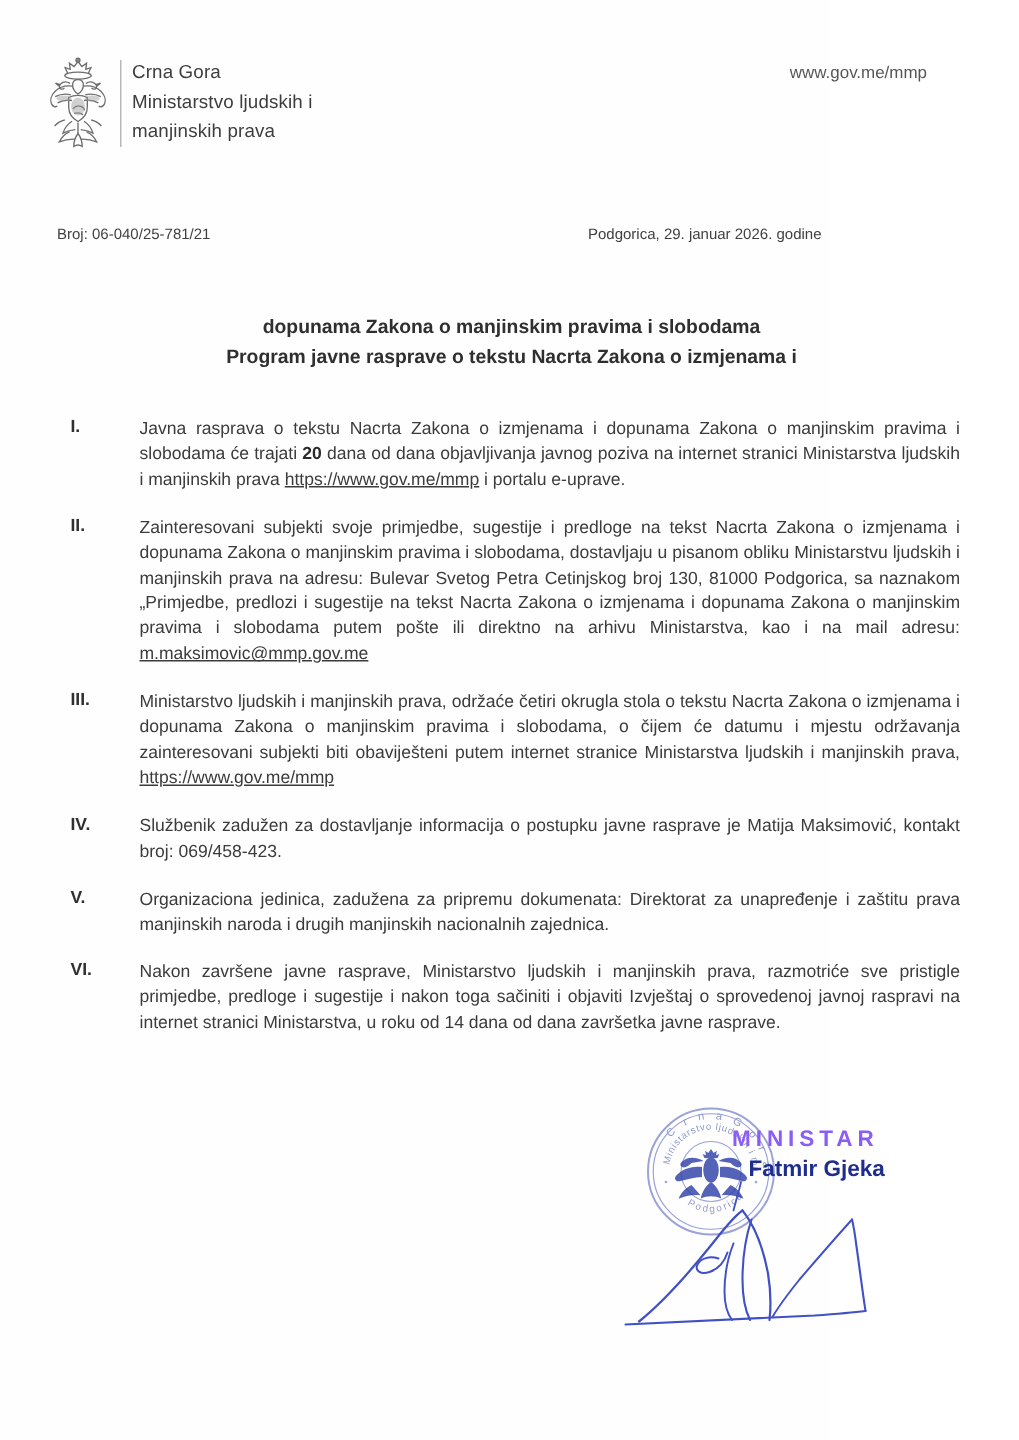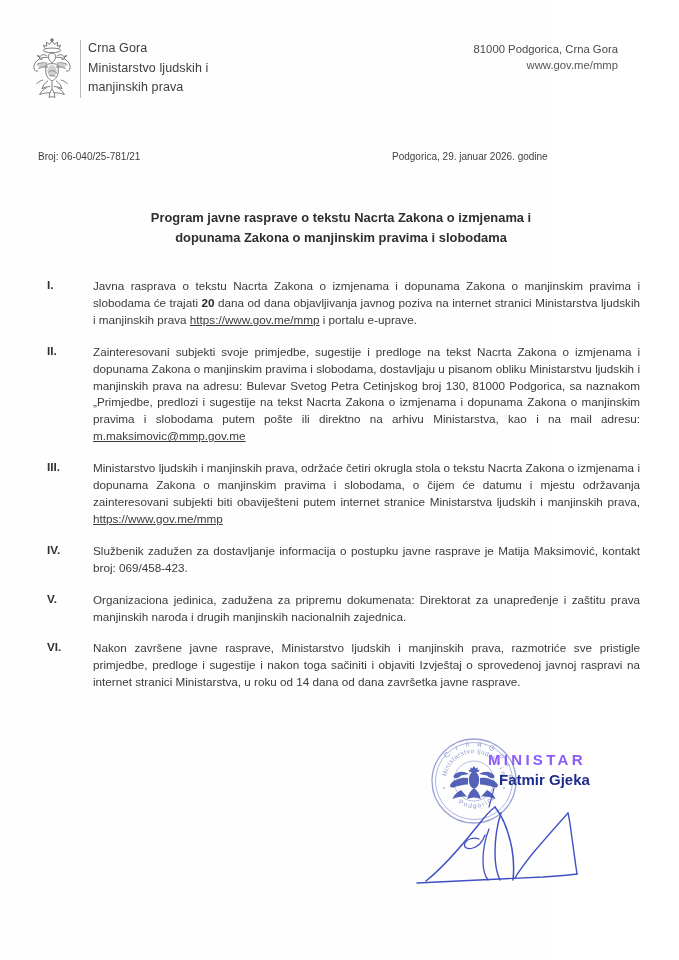--- a/index.html
+++ b/index.html
@@ -244,33 +244,32 @@
 
     <div class="header-divider"></div>
 
     <div class="org-block">
       <div>Crna Gora</div>
       <div>Ministarstvo ljudskih i</div>
       <div>manjinskih prava</div>
     </div>
 
     <div class="addr-block">
-      <div>81000 Podgorica, Crna Gora</div>
       <div class="web">www.gov.me/mmp</div>
     </div>
   </div>
 
   <div class="meta-row">
     <div class="meta-left">Broj: 06-040/25-781/21</div>
     <div class="meta-right">Podgorica, 29. januar 2026. godine</div>
   </div>
 
   <div class="doc-title">
+    <div>dopunama Zakona o manjinskim pravima i slobodama</div>
     <div>Program javne rasprave o tekstu Nacrta Zakona o izmjenama i</div>
-    <div>dopunama Zakona o manjinskim pravima i slobodama</div>
   </div>
 
   <div class="body-list">
 
     <div class="clause c1">
       <span class="numeral">I.</span>
       <span class="text"><span>Javna rasprava o tekstu Nacrta Zakona o izmjenama i dopunama Zakona o manjinskim pravima i slobodama će trajati </span><b>20</b><span> dana od dana objavljivanja javnog poziva na internet stranici Ministarstva ljudskih i manjinskih prava </span><span class="lnk">https://www.gov.me/mmp</span><span> i portalu e-uprave.</span></span>
     </div>
 
     <div class="clause c2">

